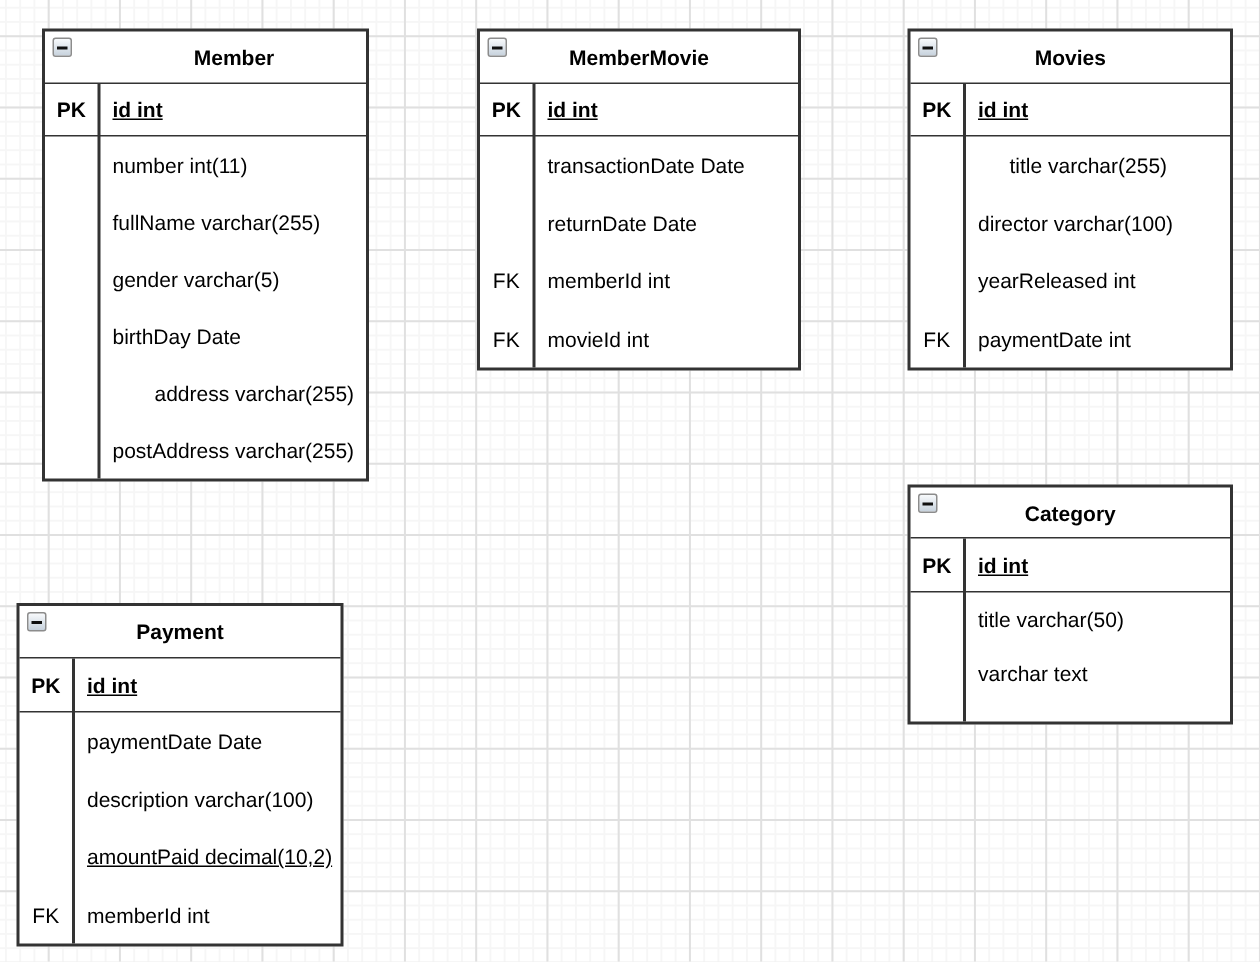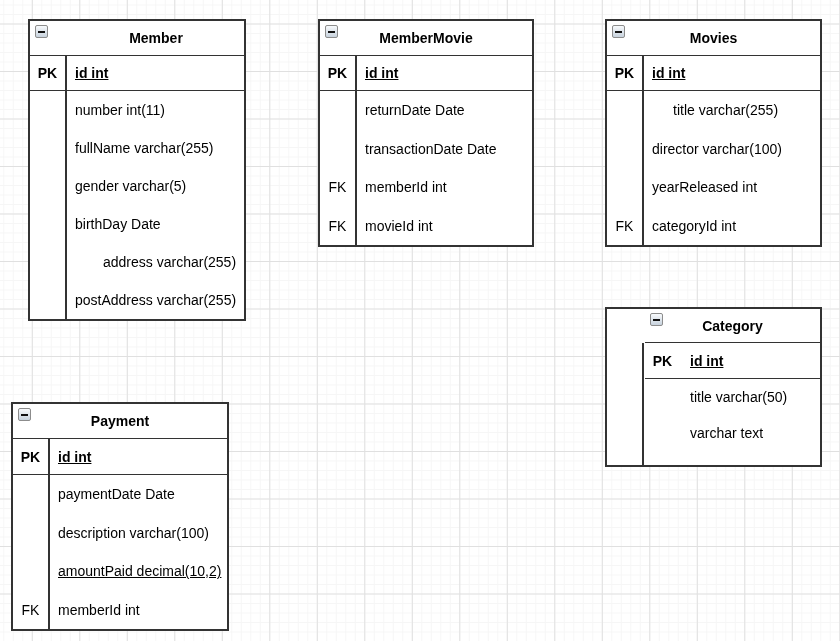--- a/index.html
+++ b/index.html
@@ -119,25 +119,25 @@
       </span>
       <span class="title">MemberMovie</span>
     </div>
     <div class="rows">
         <div class="row pk" style="height: 35px;">
           <div class="key">PK</div>
           <div class="label">id int</div>
         </div>
         <div class="row" style="height: 38.5px;">
           <div class="key"></div>
+          <div class="label">transactionDate Date</div>
+        </div>
+        <div class="row" style="height: 38.5px;">
+          <div class="key"></div>
           <div class="label">returnDate Date</div>
-        </div>
-        <div class="row" style="height: 38.5px;">
-          <div class="key"></div>
-          <div class="label">transactionDate Date</div>
         </div>
         <div class="row" style="height: 38.5px;">
           <div class="key">FK</div>
           <div class="label">memberId int</div>
         </div>
         <div class="row" style="height: 38.5px;">
           <div class="key">FK</div>
           <div class="label">movieId int</div>
         </div>
       </div>
@@ -162,26 +162,26 @@
         <div class="row" style="height: 38.5px;">
           <div class="key"></div>
           <div class="label">director varchar(100)</div>
         </div>
         <div class="row" style="height: 38.5px;">
           <div class="key"></div>
           <div class="label">yearReleased int</div>
         </div>
         <div class="row" style="height: 38.5px;">
           <div class="key">FK</div>
-          <div class="label">categoryId int</div>
-        </div>
-      </div>
-    <div class="kdiv" style="top: 35px;"></div>
-  </div>
-    <div class="entity" style="left: 605px; top: 307px; width: 217px; padding-left: 38px;">
+          <div class="label">paymentDate int</div>
+        </div>
+      </div>
+    <div class="kdiv" style="top: 35px;"></div>
+  </div>
+    <div class="entity" style="left: 605px; top: 323px; width: 217px;">
     <div class="header" style="height: 34px;">
       <span class="collapse">
         <span class="minus"></span>
       </span>
       <span class="title">Category</span>
     </div>
     <div class="rows">
         <div class="row pk" style="height: 36px;">
           <div class="key">PK</div>
           <div class="label">id int</div>

